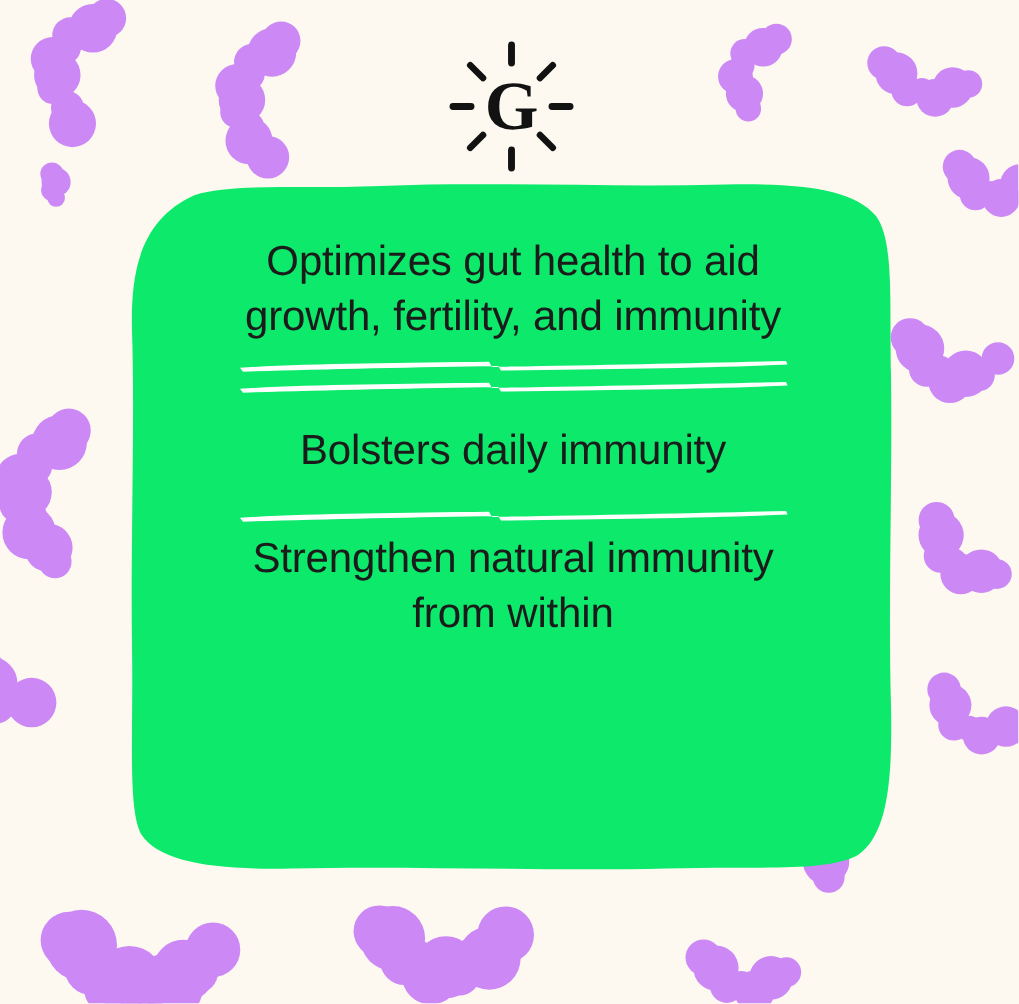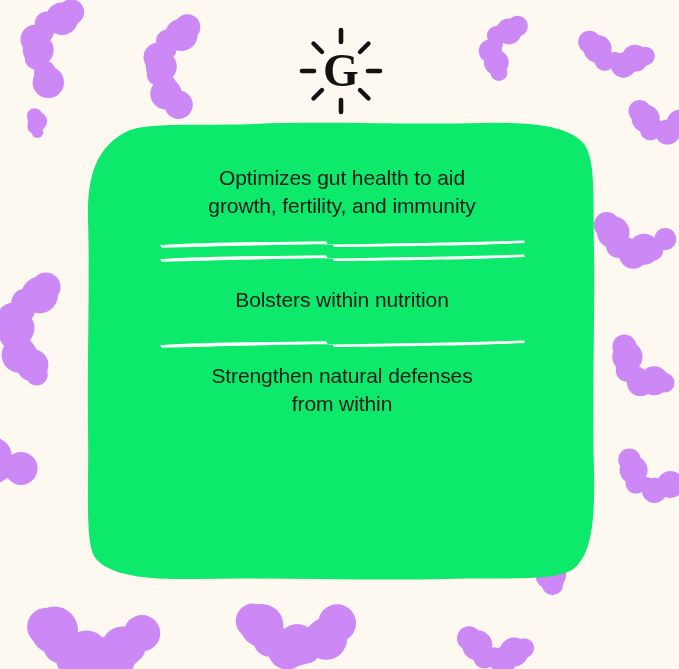--- a/index.html
+++ b/index.html
@@ -47,21 +47,21 @@
     inset: 0;
     display: flex;
     flex-direction: column;
     align-items: center;
     justify-content: flex-start;
     padding-top: 28px;
     box-sizing: border-box;
   }
   .benefit-text {
     color: #1b1b1b;
-    font-size: 21px;
+    font-size: 28px;
     line-height: 1.33;
     font-weight: 500;
     text-align: center;
     letter-spacing: -0.1px;
     width: 430px;
     white-space: pre-line;
     margin: 0;
   }
   .benefit-item {
     display: flex;
@@ -252,29 +252,29 @@
       </div>
 
 
       <div class="divider">
         <svg viewBox="0 0 368 14" xmlns="http://www.w3.org/2000/svg" preserveAspectRatio="none">
           <path fill="#ffffff" d="M2 9.2 C 40 6.6, 110 5.8, 168 5.2 L 170 8.6 C 240 7.4, 310 6.0, 366 4.6 L 367 7.0 C 320 9.2, 250 10.2, 176 11.0 L 174 8.0 C 120 8.8, 50 10.4, 4 11.8 Z"></path>
         </svg>
       </div>
 
       <div class="benefit-item b2">
-        <p class="benefit-text">Bolsters within nutrition</p>
+        <p class="benefit-text">Bolsters daily immunity</p>
       </div>
 
       <div class="divider">
         <svg viewBox="0 0 368 14" xmlns="http://www.w3.org/2000/svg" preserveAspectRatio="none">
           <path fill="#ffffff" d="M2 9.2 C 40 6.6, 110 5.8, 168 5.2 L 170 8.6 C 240 7.4, 310 6.0, 366 4.6 L 367 7.0 C 320 9.2, 250 10.2, 176 11.0 L 174 8.0 C 120 8.8, 50 10.4, 4 11.8 Z"></path>
         </svg>
       </div>
 
       <div class="benefit-item b3">
-        <p class="benefit-text">Strengthen natural defenses
+        <p class="benefit-text">Strengthen natural immunity
 from within</p>
       </div>
 
     </div>
   </div>
 </div>
 
 </body></html>

